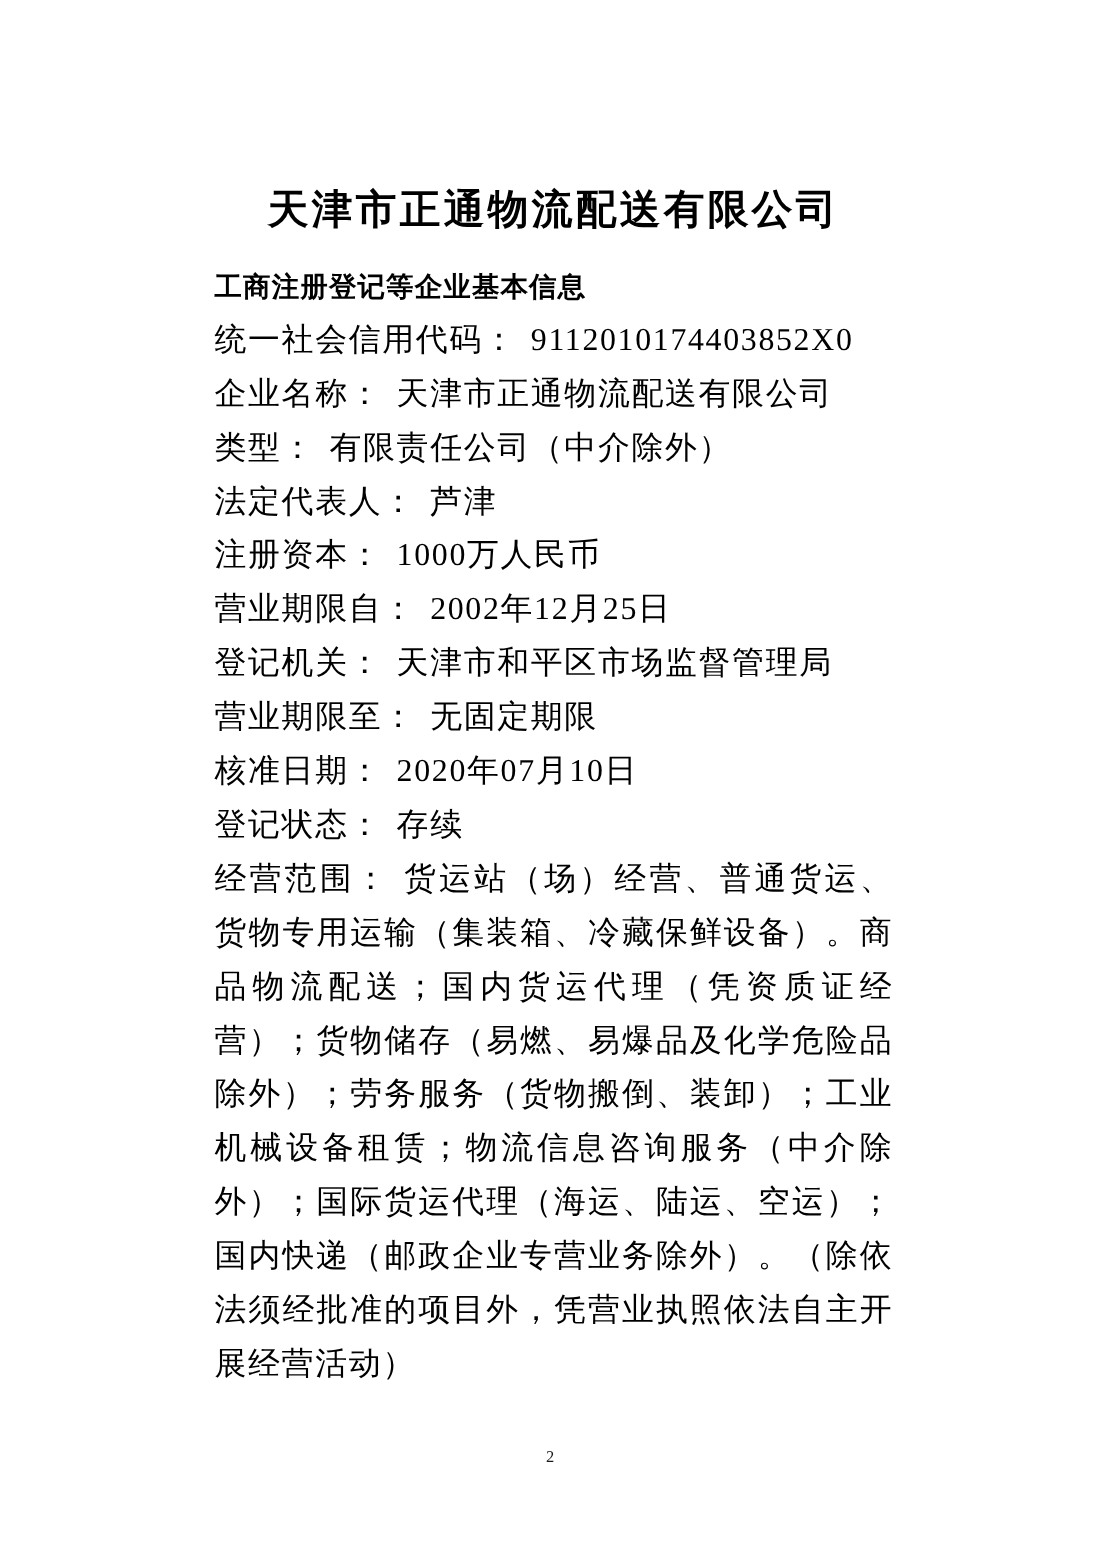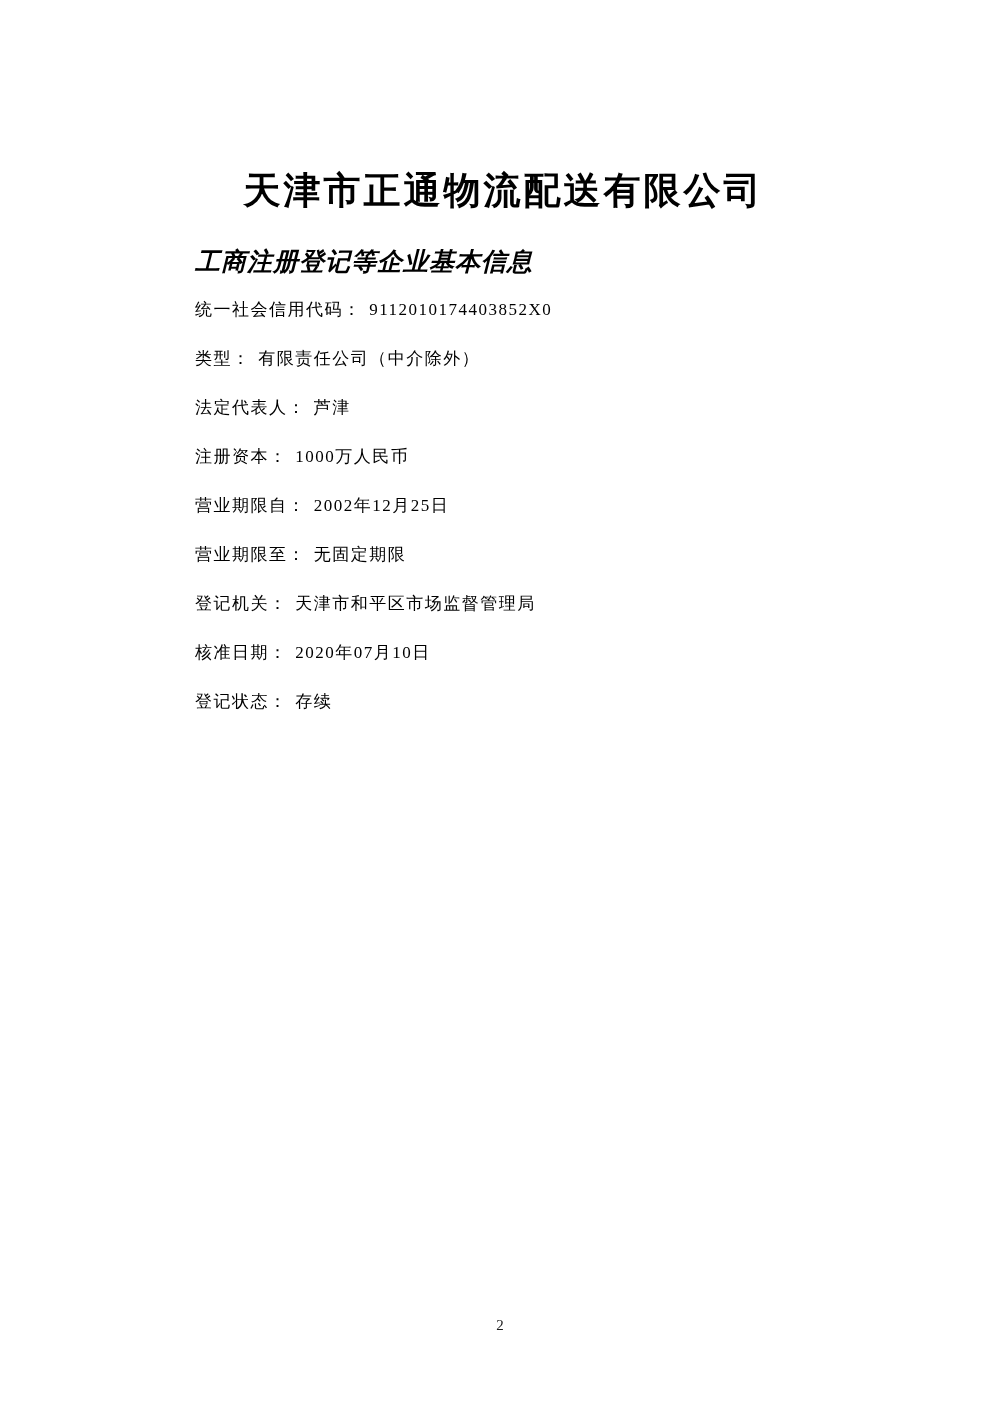--- a/index.html
+++ b/index.html
@@ -26,27 +26,26 @@
     line-height: 46px;
     color: #000000;
   }
   .section-heading {
     margin-top: 30px;
     font-family: "Liberation Sans", "DejaVu Sans", sans-serif;
     font-weight: bold;
     font-size: 25px;
     letter-spacing: 1px;
     line-height: 34px;
-    font-style: italic;
   }
   .fields {
     margin-top: 7px;
   }
   .field-row {
-    font-size: 17px;
+    font-size: 29px;
     line-height: 49px;
     letter-spacing: 1.5px;
     text-align: justify;
     text-justify: inter-character;
   }
   .field-row .sep {
     margin-right: 0.45em;
   }
   .page-number {
     position: absolute;
@@ -64,36 +63,38 @@
 
 <div class="page">
   <div class="content">
     <h1 class="doc-title">天津市正通物流配送有限公司</h1>
 
     <h2 class="section-heading">工商注册登记等企业基本信息</h2>
 
     <div class="fields">
   <div class="field-row"><span>统一社会信用代码</span><span class="sep">：</span><span>9112010174403852X0</span></div>
 
+  <div class="field-row"><span>企业名称</span><span class="sep">：</span><span>天津市正通物流配送有限公司</span></div>
 
   <div class="field-row"><span>类型</span><span class="sep">：</span><span>有限责任公司（中介除外）</span></div>
 
   <div class="field-row"><span>法定代表人</span><span class="sep">：</span><span>芦津</span></div>
 
   <div class="field-row"><span>注册资本</span><span class="sep">：</span><span>1000万人民币</span></div>
 
 
   <div class="field-row"><span>营业期限自</span><span class="sep">：</span><span>2002年12月25日</span></div>
 
+  <div class="field-row"><span>登记机关</span><span class="sep">：</span><span>天津市和平区市场监督管理局</span></div>
+
   <div class="field-row"><span>营业期限至</span><span class="sep">：</span><span>无固定期限</span></div>
-
-  <div class="field-row"><span>登记机关</span><span class="sep">：</span><span>天津市和平区市场监督管理局</span></div>
 
   <div class="field-row"><span>核准日期</span><span class="sep">：</span><span>2020年07月10日</span></div>
 
   <div class="field-row"><span>登记状态</span><span class="sep">：</span><span>存续</span></div>
 
 
+  <div class="field-row"><span>经营范围</span><span class="sep">：</span><span>货运站（场）经营、普通货运、货物专用运输（集装箱、冷藏保鲜设备）。商品物流配送；国内货运代理（凭资质证经营）；货物储存（易燃、易爆品及化学危险品除外）；劳务服务（货物搬倒、装卸）；工业机械设备租赁；物流信息咨询服务（中介除外）；国际货运代理（海运、陆运、空运）；国内快递（邮政企业专营业务除外）。（除依法须经批准的项目外，凭营业执照依法自主开展经营活动）</span></div>
 </div>
   </div>
 
   <div class="page-number">2</div>
 </div>
 
 </body></html>

